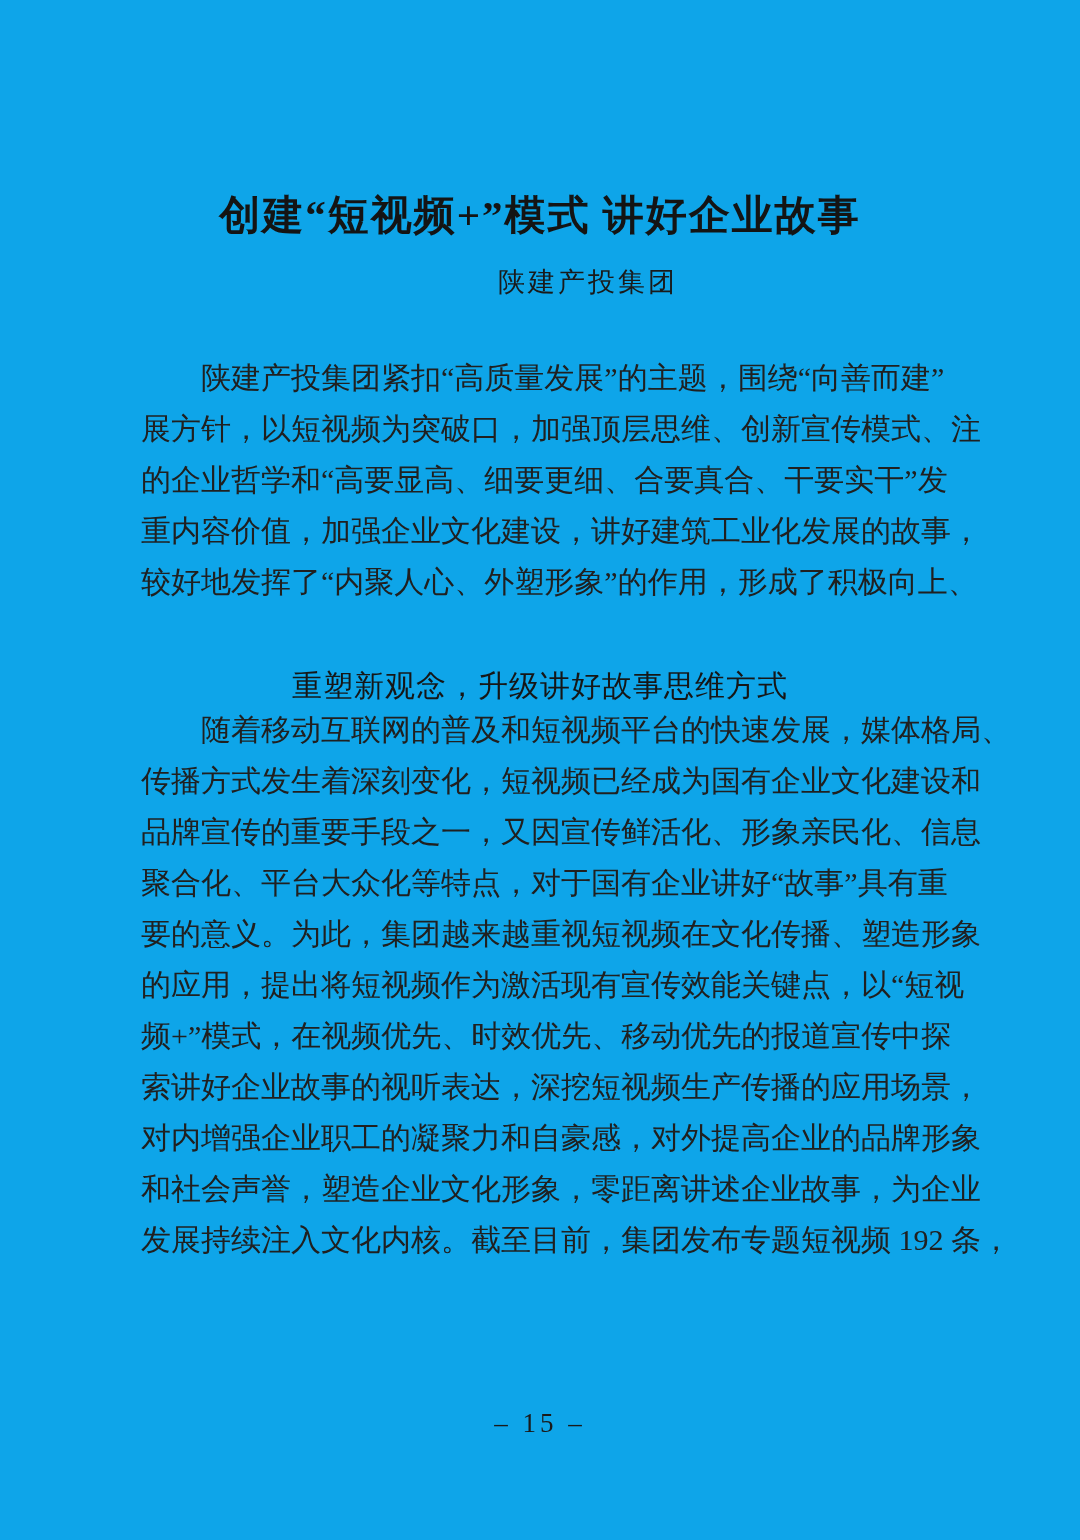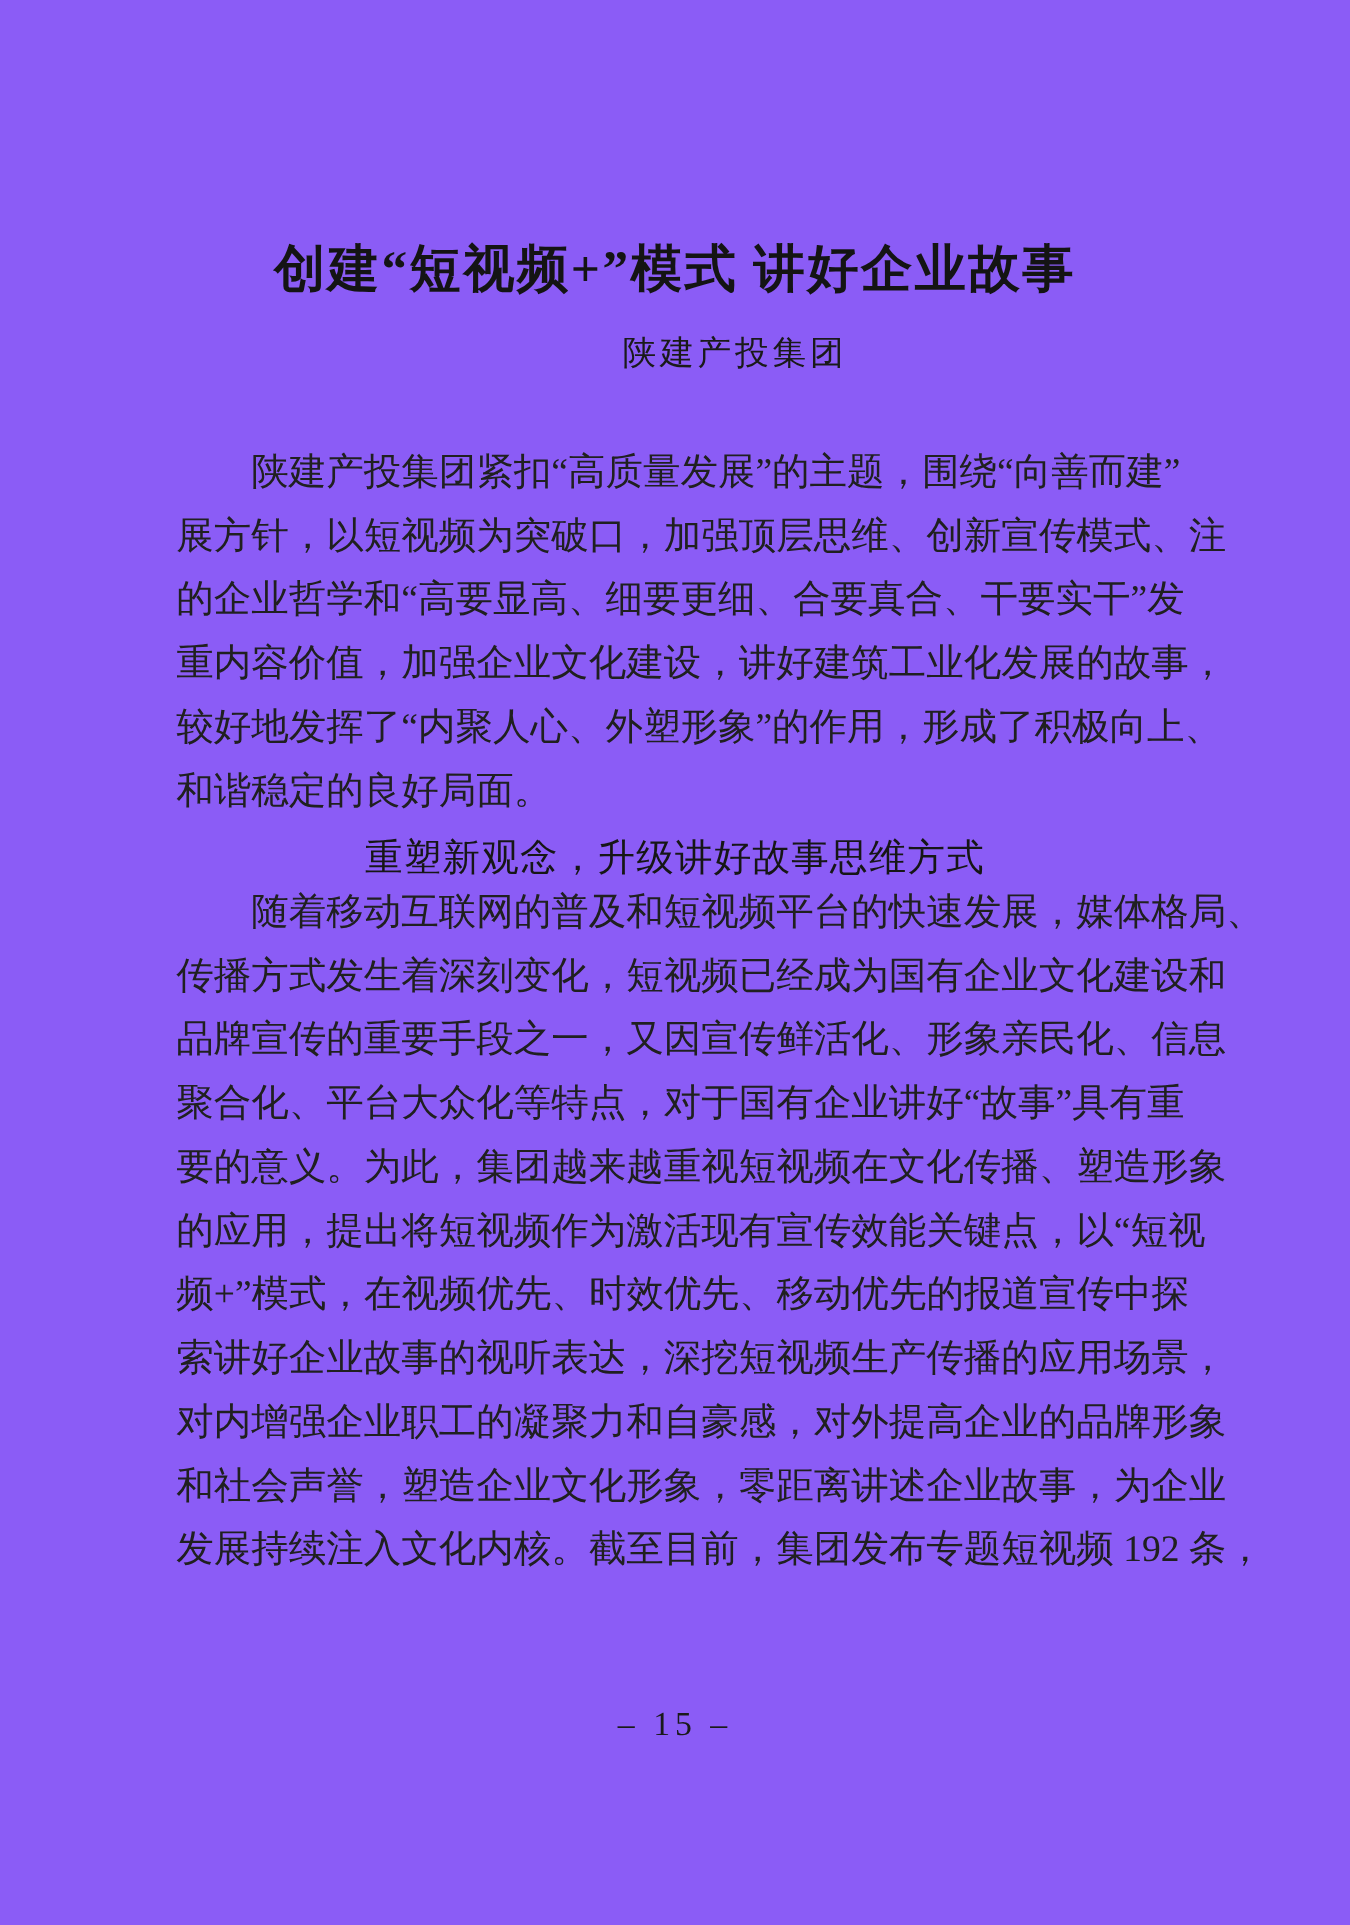--- a/index.html
+++ b/index.html
@@ -5,21 +5,21 @@
   html, body {
     margin: 0;
     padding: 0;
     background: #e9e7e0;
   }
   .page {
     position: relative;
     width: 1080px;
     height: 1540px;
     margin: 0 auto;
-    background: #8b5cf6;
+    background: #0ea5e9;
     color: #1e1e1e;
     font-family: "Liberation Serif", "DejaVu Serif", serif;
     overflow: hidden;
   }
   .doc-title {
     position: absolute;
     top: 188px;
     left: 0;
     width: 100%;
     text-align: center;
@@ -65,21 +65,21 @@
     font-size: 30px;
     color: #202020;
     text-align: justify;
     text-align-last: justify;
     white-space: nowrap;
   }
   .line.indent { text-indent: 2em; }
   .line.short  { text-align-last: left; }
   .page-number {
     position: absolute;
-    top: 1364px;
+    top: 1408px;
     left: 0;
     width: 100%;
     text-align: center;
     font-size: 27px;
     letter-spacing: 4px;
     color: #1a1a1a;
   }
 </style>
 </head>
 <body>
@@ -89,21 +89,20 @@
   <div class="doc-title">创建“短视频+”模式 讲好企业故事</div>
 
   <div class="doc-subtitle">陕建产投集团</div>
 
   <div class="body-col para-1">
       <div class="line indent">陕建产投集团紧扣“高质量发展”的主题，围绕“向善而建”</div>
       <div class="line">展方针，以短视频为突破口，加强顶层思维、创新宣传模式、注</div>
       <div class="line">的企业哲学和“高要显高、细要更细、合要真合、干要实干”发</div>
       <div class="line">重内容价值，加强企业文化建设，讲好建筑工业化发展的故事，</div>
       <div class="line">较好地发挥了“内聚人心、外塑形象”的作用，形成了积极向上、</div>
-      <div class="line short">和谐稳定的良好局面。</div>
     </div>
 
   <div class="section-heading">重塑新观念，升级讲好故事思维方式</div>
 
   <div class="body-col para-2">
       <div class="line indent">随着移动互联网的普及和短视频平台的快速发展，媒体格局、</div>
       <div class="line">传播方式发生着深刻变化，短视频已经成为国有企业文化建设和</div>
       <div class="line">品牌宣传的重要手段之一，又因宣传鲜活化、形象亲民化、信息</div>
       <div class="line">聚合化、平台大众化等特点，对于国有企业讲好“故事”具有重</div>
       <div class="line">要的意义。为此，集团越来越重视短视频在文化传播、塑造形象</div>

